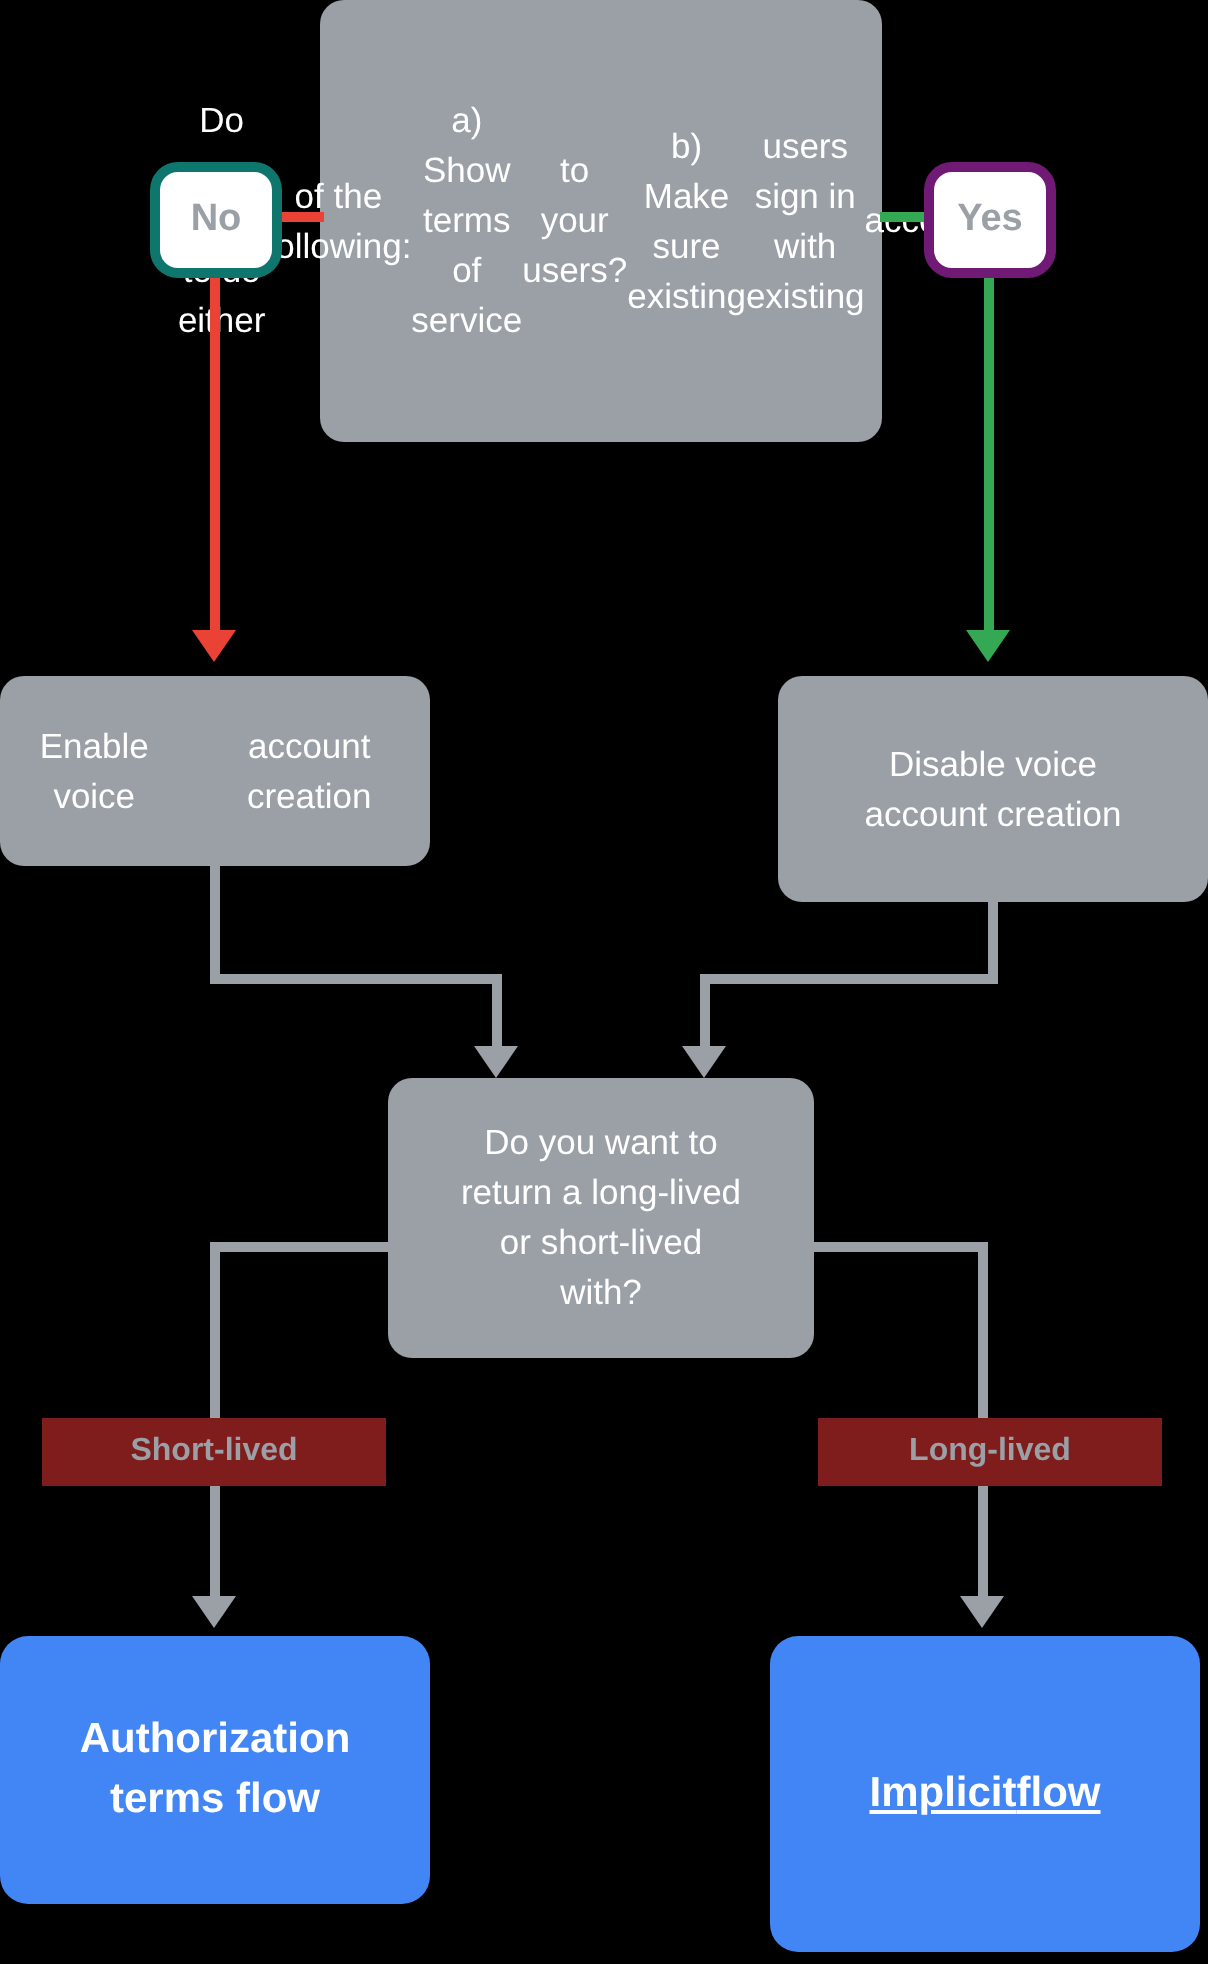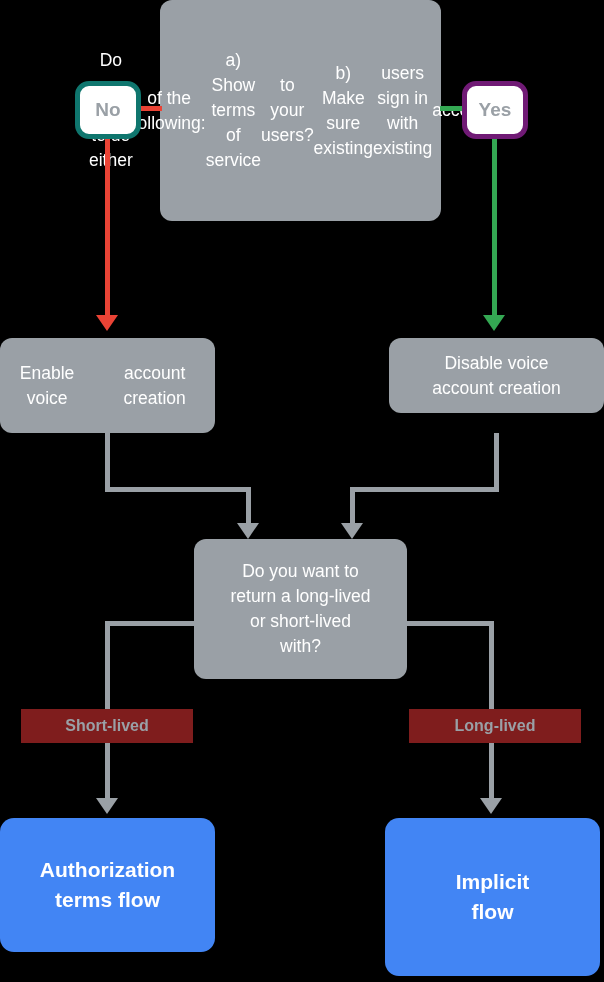--- a/index.html
+++ b/index.html
@@ -111,21 +111,21 @@
     <span>Yes</span>
   </div>
   <div class="seg seg-green" style="left:492px; top:139px; width:5px; height:178px;"></div>
   <div class="arrow arrow-green" style="left:483px; top:315px;"></div>
 
   <div class="node node-gray" style="left:0px; top:338px; width:215px; height:95px; flex-direction:row;">
     <span>Enable voice</span>
     <span>account creation</span>
   </div>
 
-  <div class="node node-gray" style="left:389px; top:338px; width:215px; height:75px; flex-direction:column;">
+  <div class="node node-gray" style="left:389px; top:338px; width:215px; height:113px; flex-direction:column;">
     <span>Disable voice</span>
     <span>account creation</span>
   </div>
 
   <div class="seg" style="left:105px; top:433px; width:5px; height:59px;"></div>
   <div class="seg" style="left:105px; top:487px; width:146px; height:5px;"></div>
   <div class="seg" style="left:246px; top:487px; width:5px; height:38px;"></div>
   <div class="arrow" style="left:237px; top:523px;"></div>
 
   <div class="seg" style="left:494px; top:433px; width:5px; height:59px;"></div>
@@ -152,18 +152,18 @@
   <div class="arrow" style="left:480px; top:798px;"></div>
   <div class="edge-label" style="left:409px; top:709px; width:172px; height:34px;">
     <span>Long-lived</span>
   </div>
 
   <div class="node node-blue" style="left:0px; top:818px; width:215px; height:134px; flex-direction:column;">
     <span>Authorization</span>
     <span>terms flow</span>
   </div>
 
-  <div class="node node-blue" style="left:385px; top:818px; width:215px; height:158px; flex-direction:column;">
+  <div class="node node-blue" style="left:385px; top:818px; width:215px; height:158px; flex-direction:row;text-decoration:underline;">
     <span>Implicit</span>
     <span>flow</span>
   </div>
 
 </div>
 
 </body></html>

